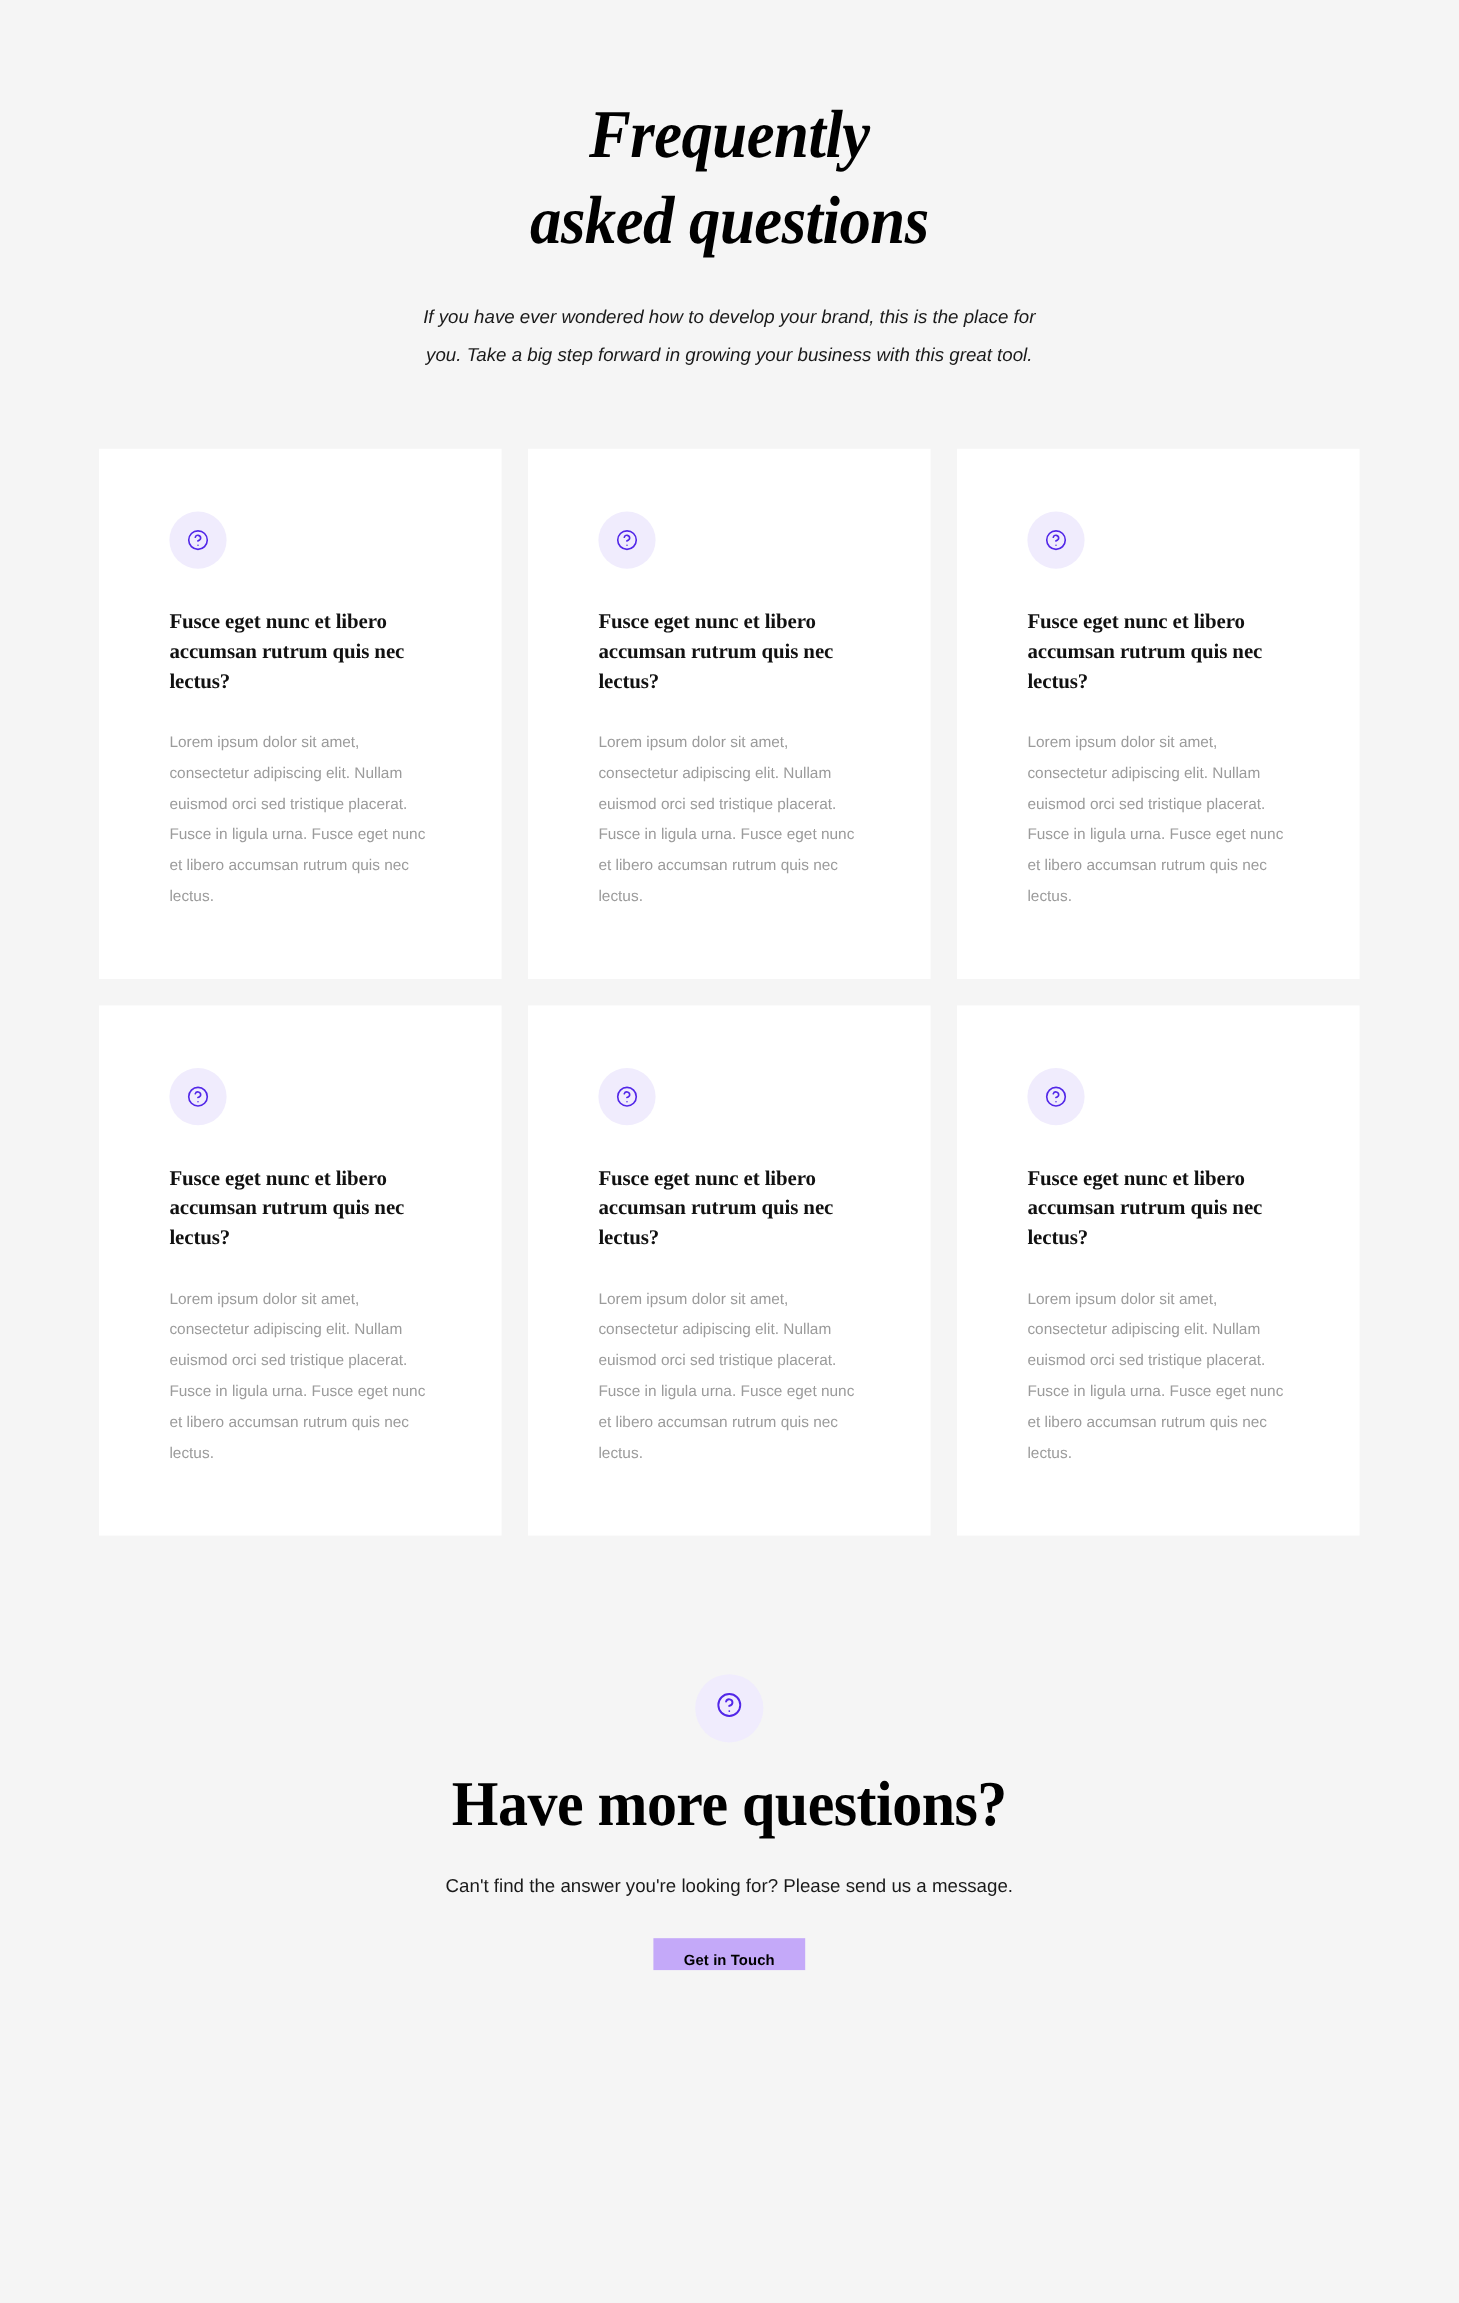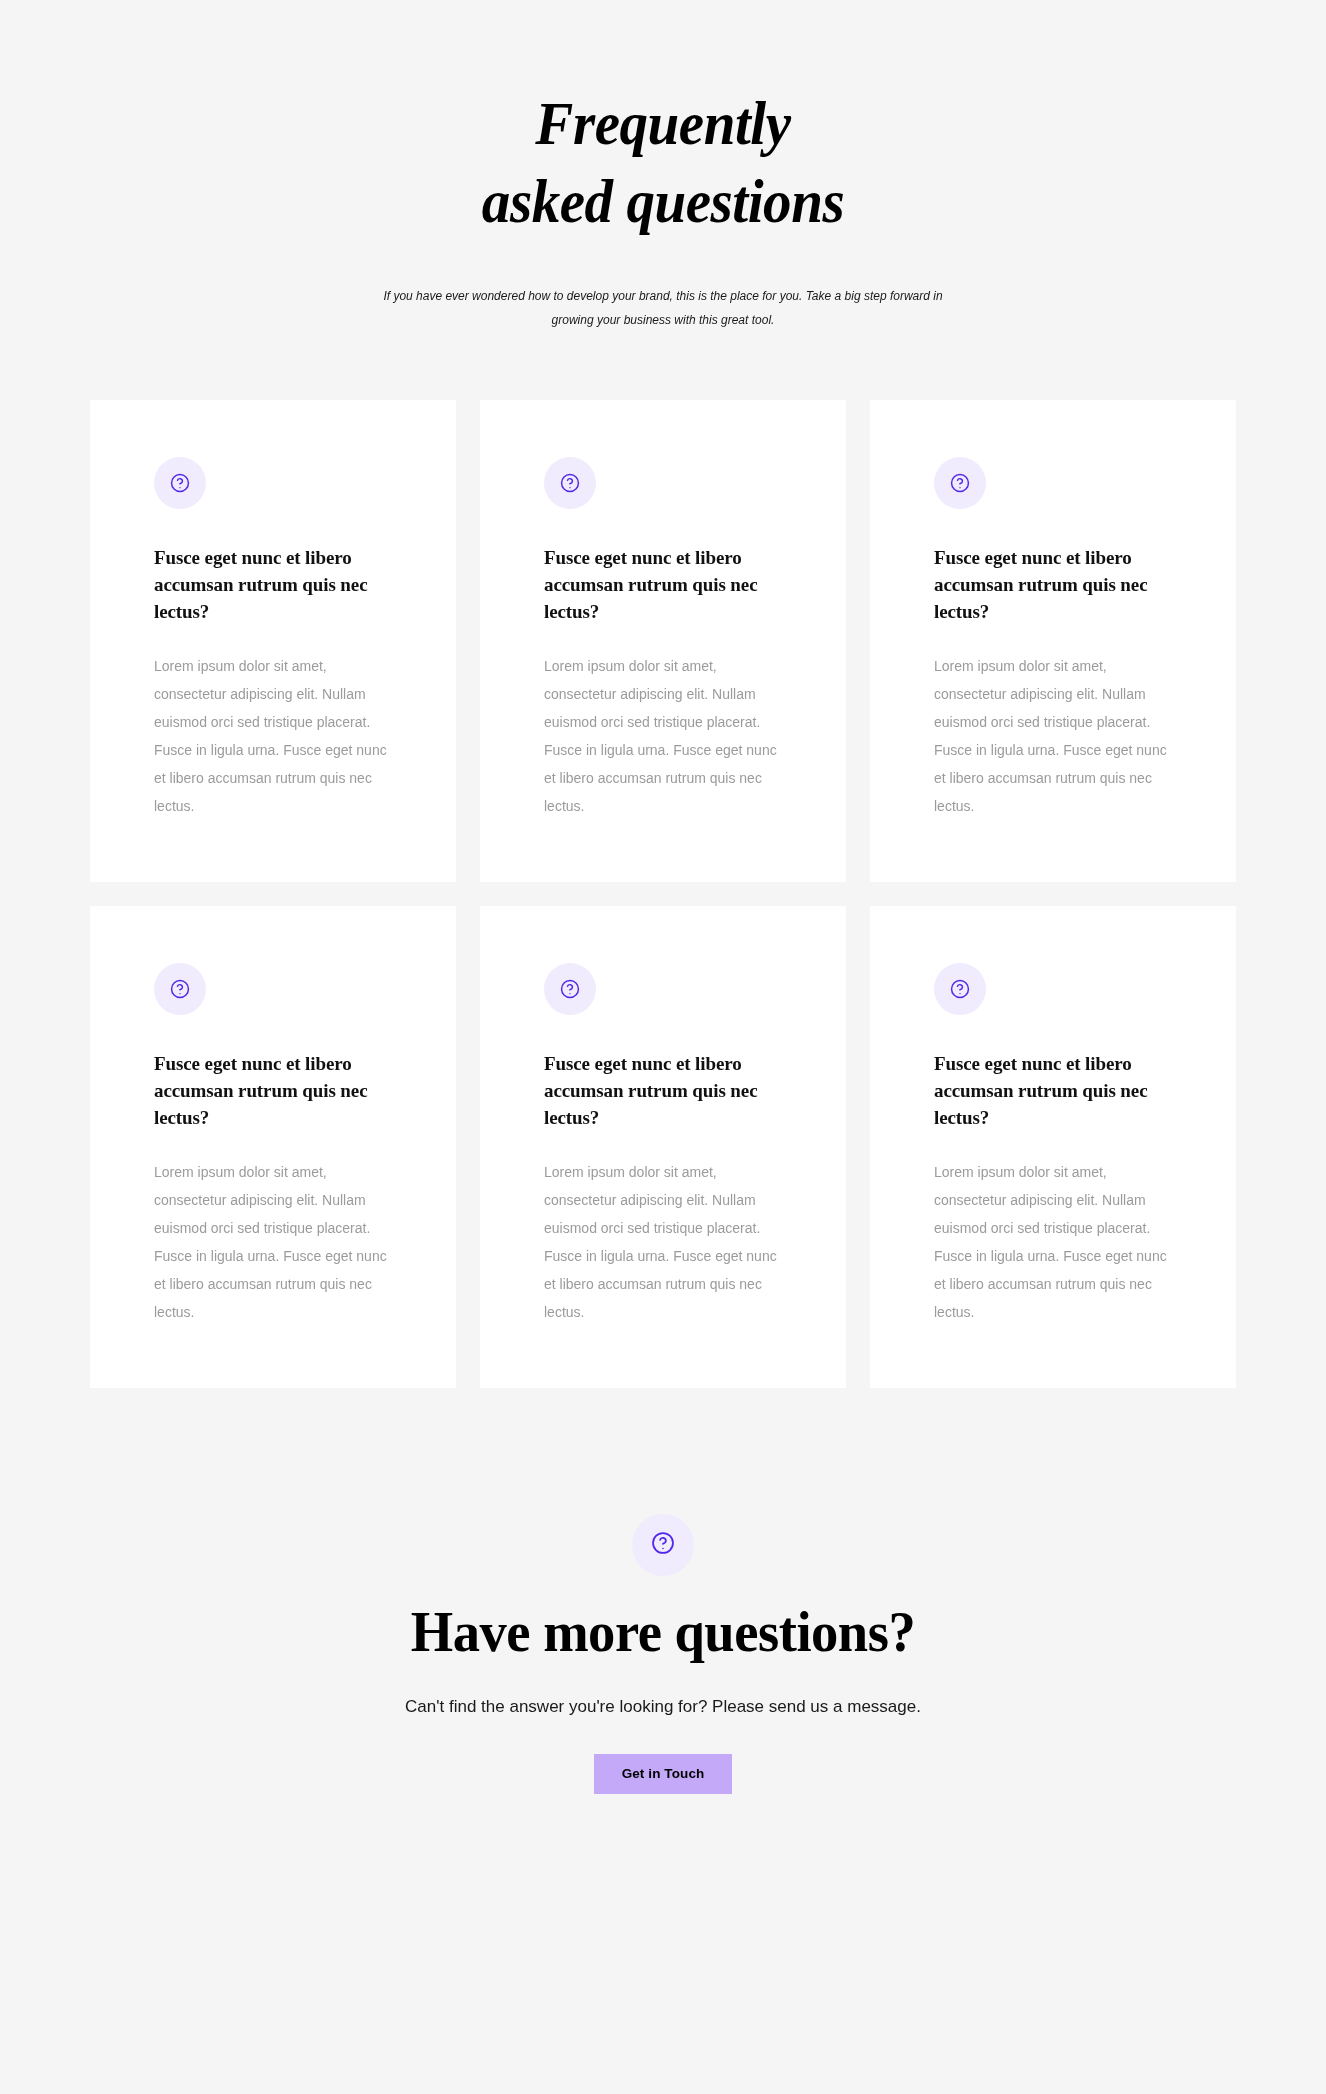--- a/index.html
+++ b/index.html
@@ -40,23 +40,23 @@
     margin: 0;
     transform: scaleX(0.92);
   }
   .hero-title .line {
     display: block;
   }
   .hero-title .line + .line {
     margin-top: 16px;
   }
   .hero-sub {
-    margin: 52px auto 0;
+    margin: 40px auto 0;
     width: 580px;
-    font-size: 12px;
+    font-size: 17px;
     line-height: 2.0;
     color: #1a1a1a;
     font-family: "Liberation Sans", sans-serif;
   }
 
   
   .faq-grid {
     width: 1146px;
     margin: 68px auto 0;
     display: grid;
@@ -135,21 +135,21 @@
     margin: 30px 0 0 0;
   }
   .cta-button {
     display: inline-block;
     margin-top: 32px;
     background: #c4a9f9;
     color: #000000;
     border: none;
     border-radius: 0;
     padding: 0 28px;
-    height: 40px;
+    height: 29px;
     line-height: 40px;
     font-family: "Liberation Sans", sans-serif;
     font-size: 13.5px;
     font-weight: 700;
     cursor: pointer;
     letter-spacing: 0.1px;
   }
 </style>
 </head>
 <body>

